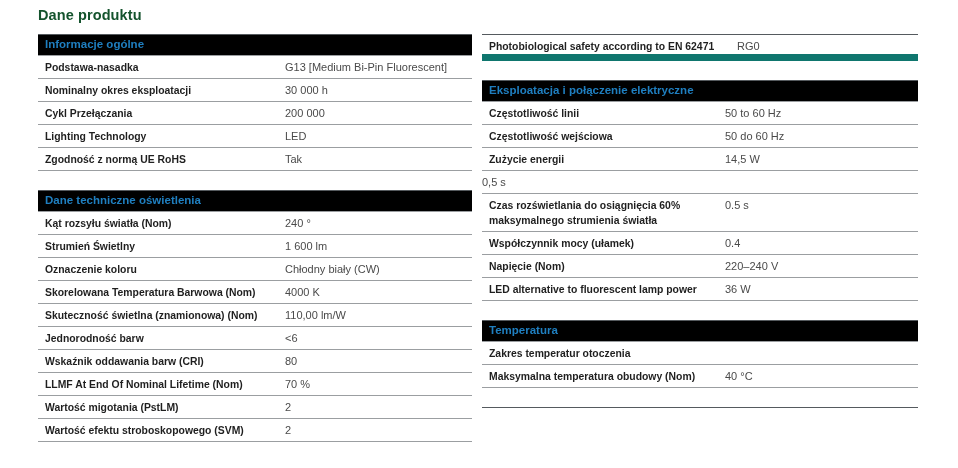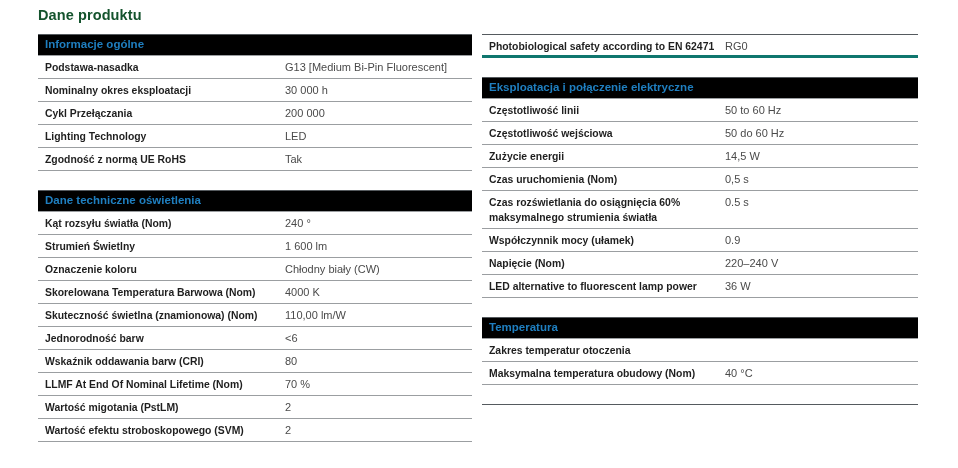--- a/index.html
+++ b/index.html
@@ -118,21 +118,22 @@
     min-height: 38px;
   }
 
   
   .standalone {
     border-top: 1.4px solid #555a5e;
     margin-bottom: 19px;
     width: 436px;
   }
   .standalone .row {
-    border-bottom: 3px solid #0f766e;
+    border-bottom: 7px solid #0f766e;
+    gap: 12px;
   }
 
   
   .tail-rule {
     width: 436px;
     border-top: 1.4px solid #555a5e;
     height: 1px;
   }
 </style>
 </head>
@@ -244,30 +245,29 @@
           </div>
           <div class="row">
             <div class="row-label">Częstotliwość wejściowa</div>
             <div class="row-value">50 do 60 Hz</div>
           </div>
           <div class="row">
             <div class="row-label">Zużycie energii</div>
             <div class="row-value">14,5 W</div>
           </div>
           <div class="row">
-            <div class="row-label">Czas uruchomienia (Nom)</div>
             <div class="row-value">0,5 s</div>
           </div>
           <div class="row tall">
             <div class="row-label">Czas rozświetlania do osiągnięcia 60% maksymalnego strumienia światła</div>
             <div class="row-value">0.5 s</div>
           </div>
           <div class="row">
             <div class="row-label">Współczynnik mocy (ułamek)</div>
-            <div class="row-value">0.9</div>
+            <div class="row-value">0.4</div>
           </div>
           <div class="row">
             <div class="row-label">Napięcie (Nom)</div>
             <div class="row-value">220–240 V</div>
           </div>
           <div class="row">
             <div class="row-label">LED alternative to fluorescent lamp power</div>
             <div class="row-value">36 W</div>
           </div>
         </div>

